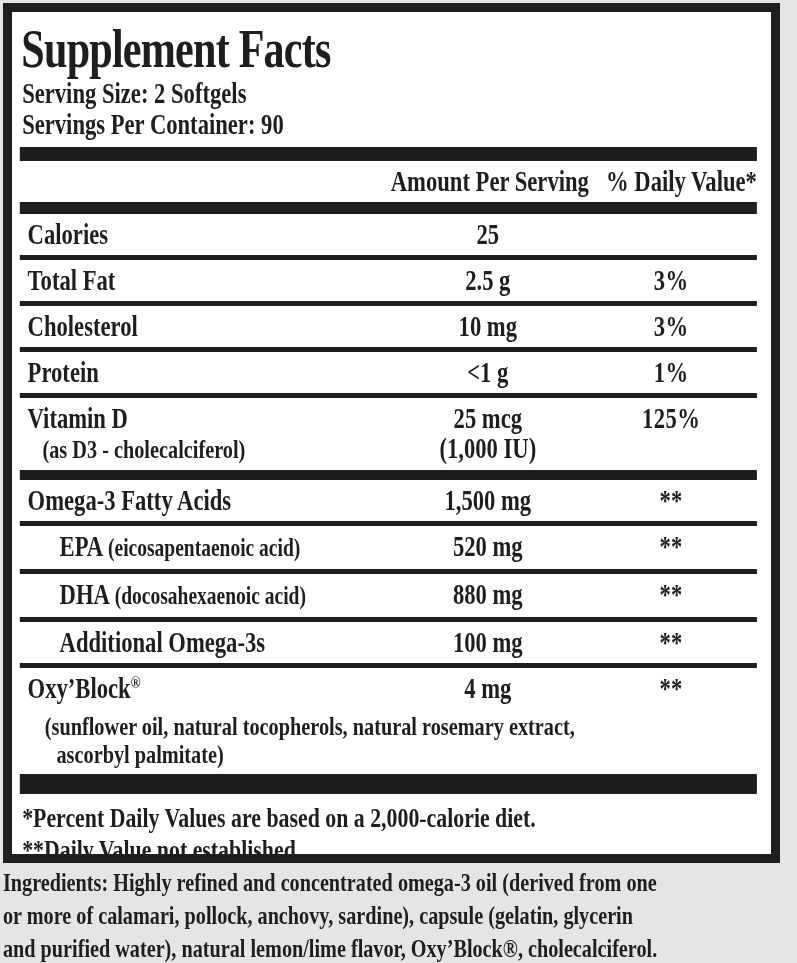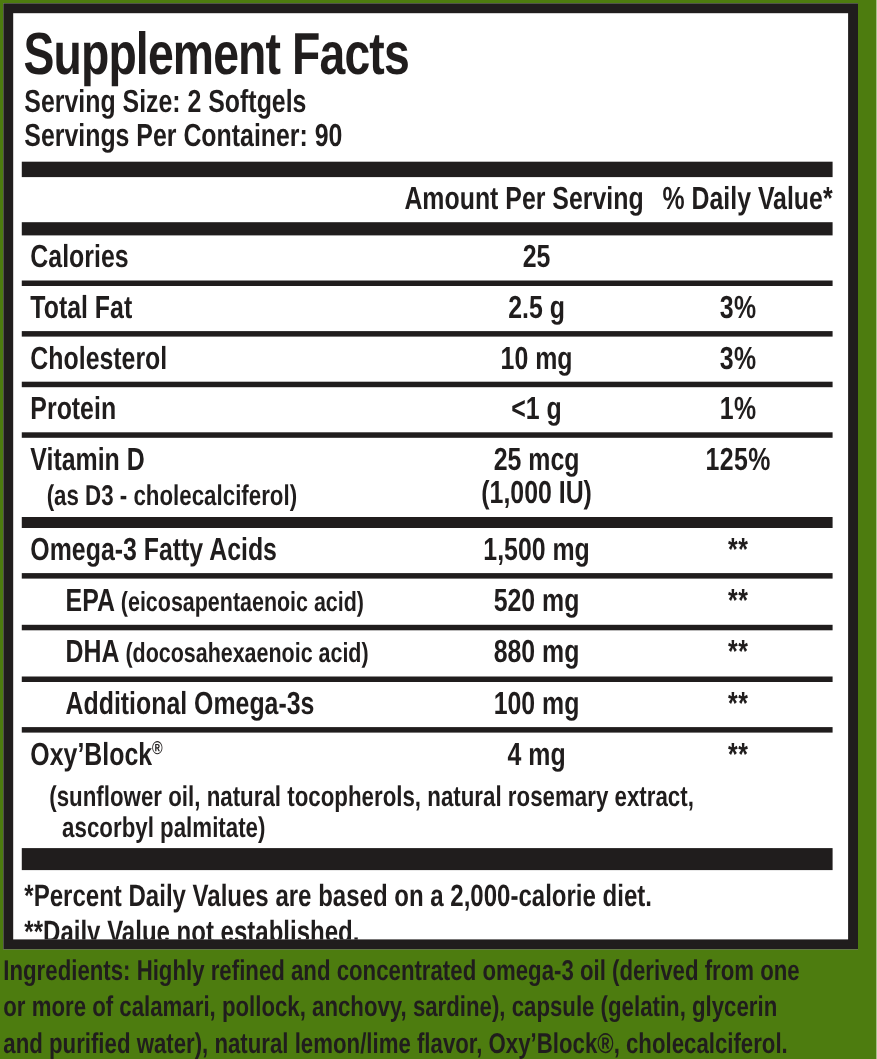--- a/index.html
+++ b/index.html
@@ -9,21 +9,22 @@
     width: 797px;
     height: 963px;
     overflow: hidden;
     font-family: "Liberation Sans", sans-serif;
     color: #201d1d;
   }
   .page {
     position: relative;
     width: 797px;
     height: 963px;
-    background: #4d7c0f;
+    background: #e5e5e5;
+    font-family: Liberation Serif, serif;
   }
   .label-box {
     position: absolute;
     left: 3px;
     top: 3px;
     width: 777px;
     height: 860px;
     border: 9px solid #201d1d;
     box-sizing: border-box;
     background: #ffffff;

